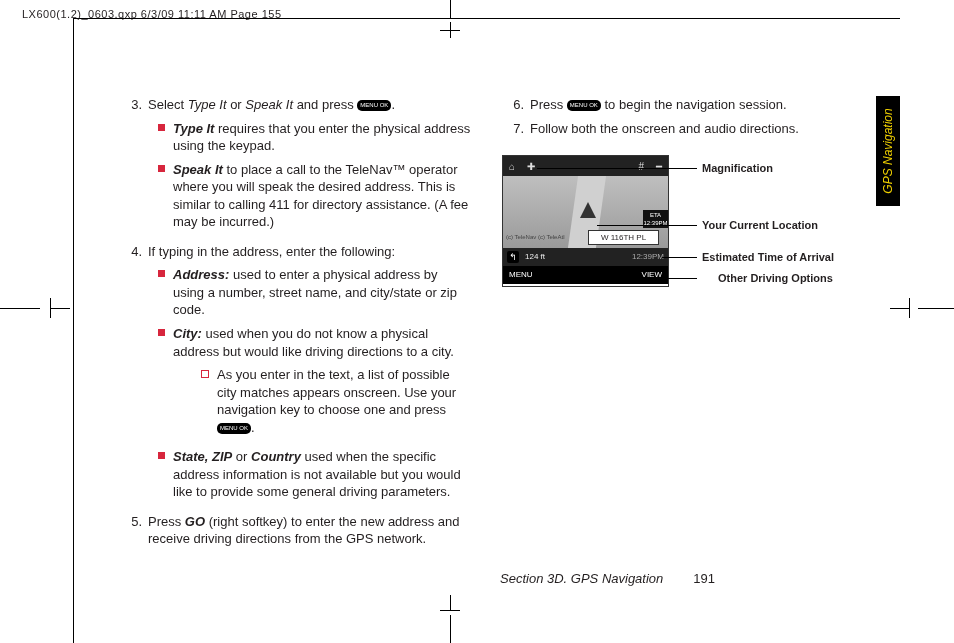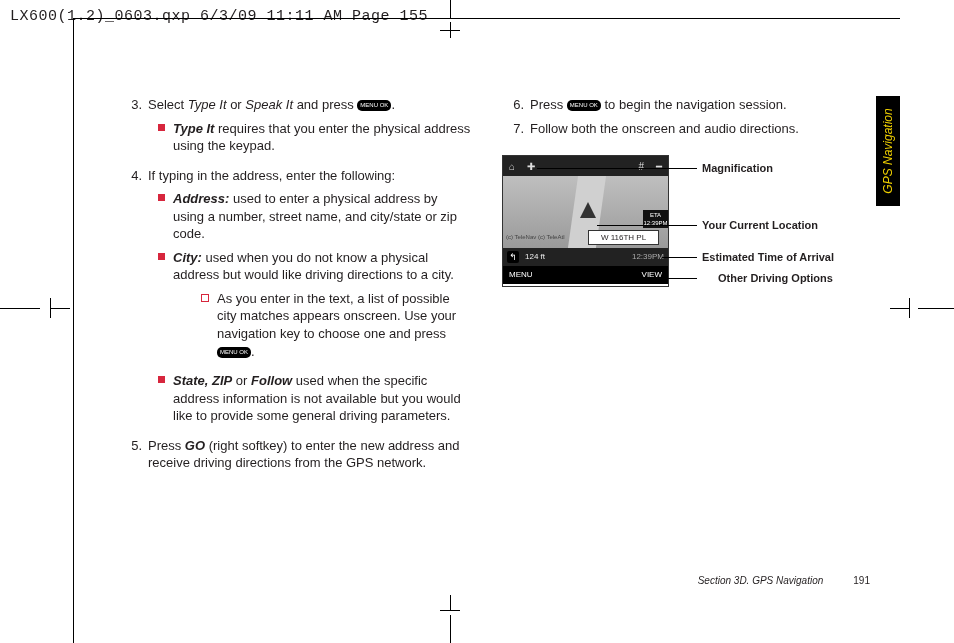--- a/index.html
+++ b/index.html
@@ -1,37 +1,37 @@
 <!DOCTYPE html>
 <html><head>
 <meta charset="utf-8">
 <style>
   html,body{margin:0;padding:0;background:#fff;font-family:Helvetica,Arial,sans-serif;color:#231f20}
   .page{position:relative;width:954px;height:643px;overflow:hidden}
-  .topline{position:absolute;top:8px;left:10px;font-family:Liberation Mono, monospace;font-size:15px;letter-spacing:0.5px}
+  .topline{position:absolute;top:8px;left:22px;font-family:Liberation Sans, sans-serif;font-size:11px;letter-spacing:0.5px}
   .cropmark{position:absolute;background:#000}
   .cm-h{height:1px}
   .cm-v{width:1px}
   .frame-top{position:absolute;top:18px;left:73px;right:54px;height:1px;background:#000}
   .frame-left{position:absolute;top:18px;bottom:0;left:73px;width:1px;background:#000}
   .content{position:absolute;top:90px;left:120px;width:780px;height:540px}
   .cols{display:flex;gap:30px}
   .col{width:352px;font-size:13px;line-height:1.35}
   .ol-item{display:flex;margin:6px 0}
   .ol-num{width:22px;flex:none;text-align:right;padding-right:6px}
   .ol-body{flex:1}
   .sub{display:flex;margin:6px 0 6px 10px}
   .sq{width:7px;height:7px;background:#d7263d;flex:none;margin:4px 8px 0 0}
   .sub2{display:flex;margin:6px 0 6px 28px}
   .sq2{width:6px;height:6px;border:1px solid #d7263d;flex:none;margin:4px 8px 0 0;background:#fff}
   em{}
   .okbtn{display:inline-block;min-width:20px;height:11px;background:#000;border-radius:5px;color:#fff;font-size:6px;line-height:11px;text-align:center;padding:0 3px;vertical-align:middle}
   .sidetab{position:absolute;top:96px;right:54px;width:24px;height:110px;background:#000;color:#f0d000;font-style:italic;font-size:12px;display:flex;align-items:center;justify-content:center}
   .sidetab span{transform:rotate(-90deg);white-space:nowrap}
-  .footer{position:absolute;bottom:57px;left:500px;width:370px;font-style:italic;font-size:10px;display:flex;justify-content:flex-end;gap:30px}
+  .footer{position:absolute;bottom:57px;left:500px;width:370px;font-style:italic;font-size:13px;display:flex;gap:30px}
   .footer .pn{font-style:normal}
   
   .device{position:relative;width:165px;height:130px;border:1px solid #333;margin-top:18px}
   .dev-top{height:20px;background:#222;position:relative}
   .dev-top .ico{position:absolute;top:4px;color:#ddd;font-size:10px}
   .dev-mid{height:72px;background:linear-gradient(#bfbfbf,#9a9a9a);position:relative;overflow:hidden}
   .road{position:absolute;left:70px;top:0;width:28px;height:72px;background:#d0d0d0;transform:skewX(-8deg)}
   .arrow{position:absolute;left:77px;top:26px;width:0;height:0;border-left:8px solid transparent;border-right:8px solid transparent;border-bottom:16px solid #333}
   .banner{position:absolute;top:54px;left:85px;height:13px;min-width:65px;background:#fff;border:1px solid #333;font-size:8px;line-height:13px;text-align:center;padding:0 2px}
   .dev-eta{position:absolute;right:0;top:54px;width:25px;height:17px;background:#111;color:#fff;font-size:6px;text-align:center;line-height:8px;padding-top:1px}
@@ -76,20 +76,24 @@
 
       <div class="col">
         <div class="ol-item">
           <div class="ol-num">3.</div>
           <div class="ol-body">
             <span>Select </span><em>Type It</em><span> or </span><em>Speak It</em><span> and press </span><span class="okbtn">MENU OK</span><span>.</span>
             <div class="sub">
                 <div class="sq"></div>
                 <div><em style="font-weight:bold">Type It</em><span> requires that you enter the physical address using the keypad.</span></div>
               </div>
+            <div class="sub">
+                <div class="sq"></div>
+                <div><em style="font-weight:bold">Speak It</em><span> to place a call to the TeleNav™ operator where you will speak the desired address. This is similar to calling 411 for directory assistance. (A fee may be incurred.)</span></div>
+              </div>
           </div>
         </div>
 
         <div class="ol-item">
           <div class="ol-num">4.</div>
           <div class="ol-body">
             <span>If typing in the address, enter the following:</span>
             <div class="sub">
                 <div class="sq"></div>
                 <div><em style="font-weight:bold">Address:</em><span> used to enter a physical address by using a number, street name, and city/state or zip code.</span></div>
@@ -98,21 +102,21 @@
                 <div class="sq"></div>
                 <div><em style="font-weight:bold">City:</em><span> used when you do not know a physical address but would like driving directions to a city.</span>
               <div class="sub2">
                     <div class="sq2"></div>
                     <div><span>As you enter in the text, a list of possible city matches appears onscreen. Use your navigation key to choose one and press </span><span class="okbtn">MENU OK</span><span>.</span></div>
                   </div>
             </div>
               </div>
             <div class="sub">
                 <div class="sq"></div>
-                <div><em style="font-weight:bold">State, ZIP</em><span> or </span><em style="font-weight:bold">Follow</em><span> used when the specific address information is not available but you would like to provide some general driving parameters.</span></div>
+                <div><em style="font-weight:bold">State, ZIP</em><span> or </span><em style="font-weight:bold">Country</em><span> used when the specific address information is not available but you would like to provide some general driving parameters.</span></div>
               </div>
           </div>
         </div>
 
         <div class="ol-item">
           <div class="ol-num">5.</div>
           <div class="ol-body"><span>Press </span><em style="font-weight:bold">GO</em><span> (right softkey) to enter the new address and receive driving directions from the GPS network.</span></div>
         </div>
       </div>
 

